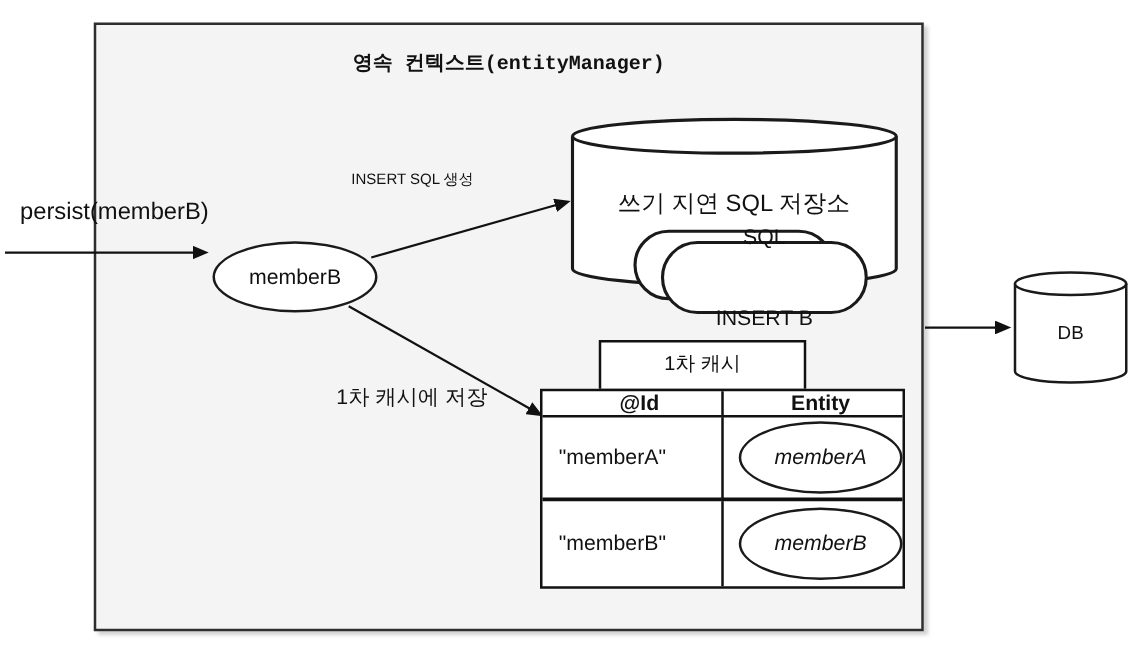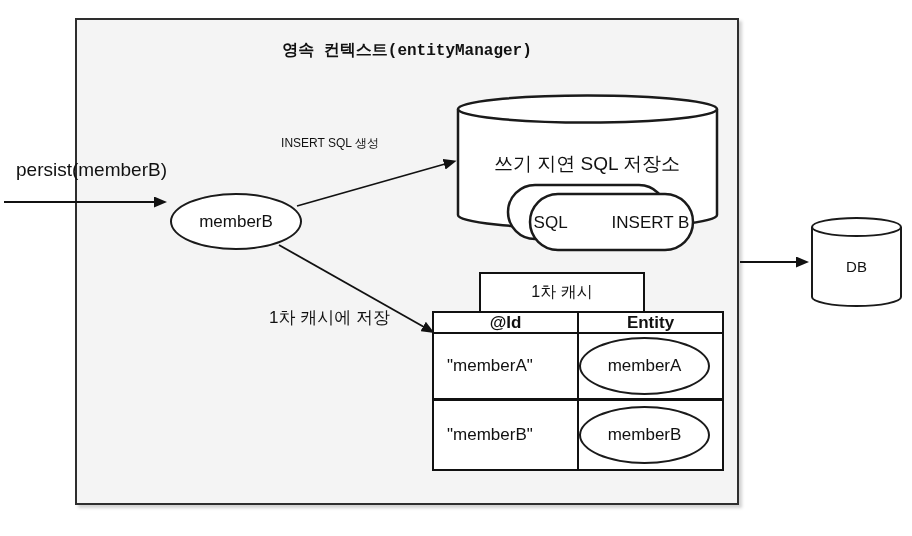--- a/index.html
+++ b/index.html
@@ -70,21 +70,21 @@
     width: 250px; height: 26px;
     text-align: center;
     font-size: 19px; line-height: 26px;
     white-space: nowrap;
   }
   .sql-card-text {
     position: absolute;
     left: 530px; top: 194px;
     width: 163px; height: 56px;
     display: flex;
-    flex-direction: row;
+    flex-direction: column;
     justify-content: center;
     align-items: center;
     font-size: 17px; line-height: 21px;
     text-align: center;
     gap: 44px;
   }
   .db-label {
     position: absolute;
     left: 830px; top: 254px;
     width: 53px; height: 26px;
@@ -123,34 +123,35 @@
     width: 292px; height: 160px;
     background: #ffffff;
     border: 2.5px solid #111111;
     display: grid;
     grid-template-columns: 143px 1fr;
     grid-template-rows: 21px 67px 1fr;
   }
   .cache-table .cell {
     display: flex;
     align-items: center;
+    padding-left: 12px;
   }
   .cache-table .col2 { border-left: 2.5px solid #111111; }
   .cache-table .hdr {
     justify-content: center;
     font-weight: bold;
     font-size: 17px;
     border-bottom: 2.5px solid #111111;
   }
   .cache-table .row1 { border-bottom: 3px solid #111111; }
   .cache-table .id-cell {
     padding-left: 13px;
     font-size: 17px;
   }
-  .cache-table .entity-cell { justify-content: flex-start; }
+  .cache-table .entity-cell { justify-content: flex-start; font-style: italic; }
   .cache-table .ellipse {
     width: 131px; height: 58px;
   }
 </style>
 </head>
 <body>
 
 <div class="stage">
 
   <div class="context-box"></div>

